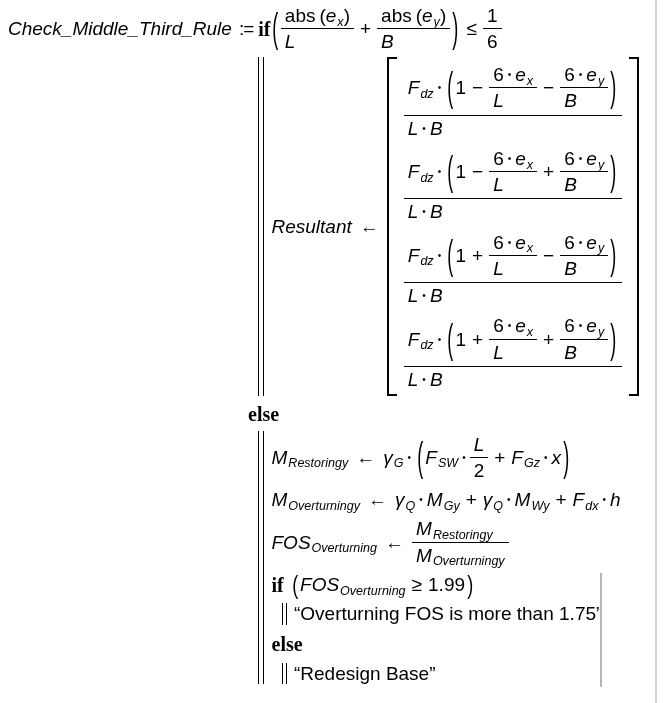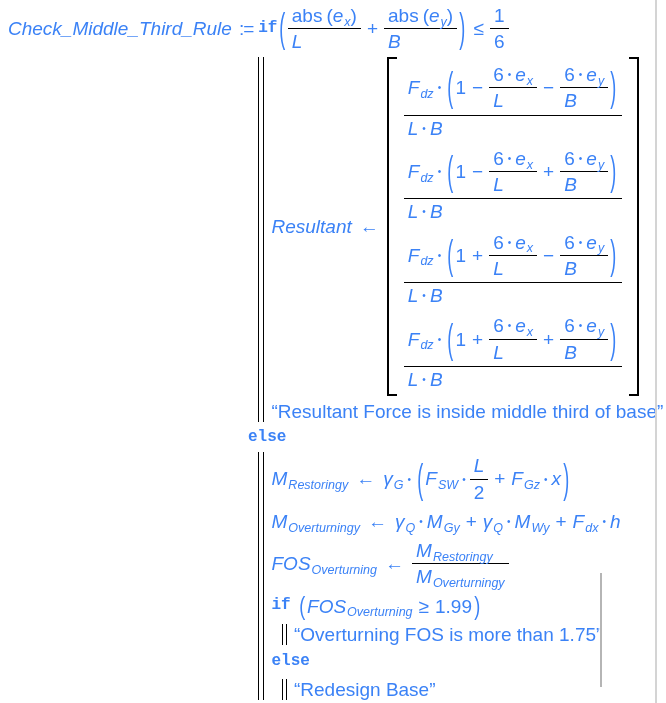--- a/index.html
+++ b/index.html
@@ -1,19 +1,19 @@
 <!DOCTYPE html>
 <html><head>
 <meta charset="utf-8">
 <style>
   html,body{margin:0;padding:0;background:#fff;}
   .canvas{position:relative;width:666px;height:703px;background:#ffffff;overflow:hidden;
-          font-family:"Liberation Sans",sans-serif;font-size:19px;color:#3b82f6;line-height:1.12;}
+          font-family:"Liberation Sans",sans-serif;font-size:19px;color:#000000;line-height:1.12;}
   .it{font-style:italic;}
-  .kw{font-family:Liberation Mono, monospace;font-weight:bold;font-size:16px;font-style:normal;}
+  .kw{font-family:Liberation Serif, serif;font-weight:bold;font-size:20px;font-style:normal;}
   .hx{display:inline-flex;align-items:center;white-space:nowrap;}
   .vr{display:inline-flex;align-items:baseline;white-space:nowrap;}
   .sb{font-size:0.66em;font-style:italic;position:relative;top:0.30em;margin-left:1px;}
   .frac{display:inline-flex;flex-direction:column;align-items:flex-start;vertical-align:middle;}
   .frac>.num,.frac>.den{display:inline-flex;align-items:center;justify-content:center;padding:1px 4px;}
   .frac>.bar{align-self:stretch;height:0;border-top:1.7px solid #000;margin:1px 0;}
   .op{margin:0 6px;font-style:normal;}
   .mdot{font-size:10px;margin:0 4px;font-style:normal;}
   .gap2{display:inline-block;width:4px;}
   .bigp{display:inline-block;font-style:normal;line-height:1;transform:scaleY(2.15) scaleX(0.95);margin:0 2px;}
@@ -282,21 +282,20 @@
                     <span class="mdot">•</span>
                     <span class="it">B</span>
                   </span>
               </span>
 
             </div>
             <div class="mbr"></div>
           </div>
         </div>
 
-        <div class="str">“Resultant Force is inside middle third of base”</div>
       </div>
     </div>
 
     <div class="kw elsekw">else</div>
 
     <div class="branch">
       <div class="pbar"></div>
       <div class="pbody body2">
 
         <div class="hx">

